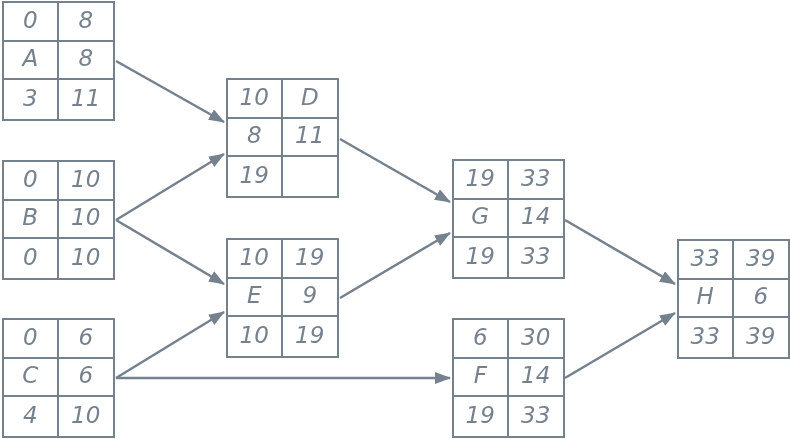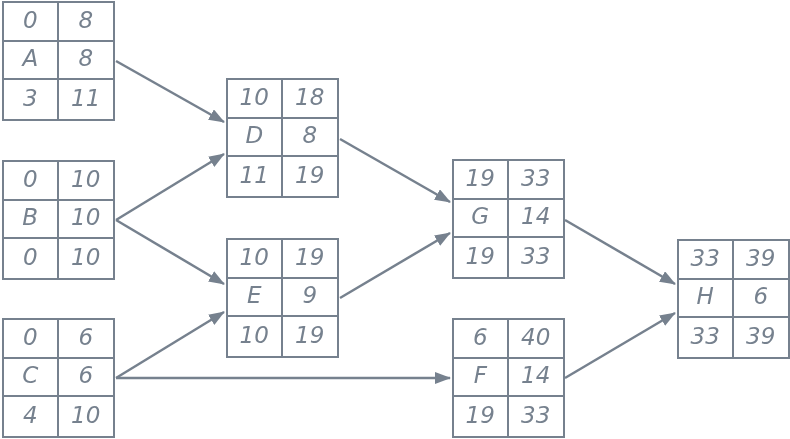--- a/index.html
+++ b/index.html
@@ -99,39 +99,38 @@
     <div class="cell">0</div>
     <div class="cell">6</div>
     <div class="cell">C</div>
     <div class="cell">6</div>
     <div class="cell">4</div>
     <div class="cell">10</div>
   </div>
 
   <div class="node" id="node-d">
     <div class="cell">10</div>
-    <div class="cell">18</div>
     <div class="cell">D</div>
     <div class="cell">8</div>
     <div class="cell">11</div>
     <div class="cell">19</div>
   </div>
 
   <div class="node" id="node-e">
     <div class="cell">10</div>
     <div class="cell">19</div>
     <div class="cell">E</div>
     <div class="cell">9</div>
     <div class="cell">10</div>
     <div class="cell">19</div>
   </div>
 
   <div class="node" id="node-f">
     <div class="cell">6</div>
-    <div class="cell">40</div>
+    <div class="cell">30</div>
     <div class="cell">F</div>
     <div class="cell">14</div>
     <div class="cell">19</div>
     <div class="cell">33</div>
   </div>
 
   <div class="node" id="node-g">
     <div class="cell">19</div>
     <div class="cell">33</div>
     <div class="cell">G</div>

